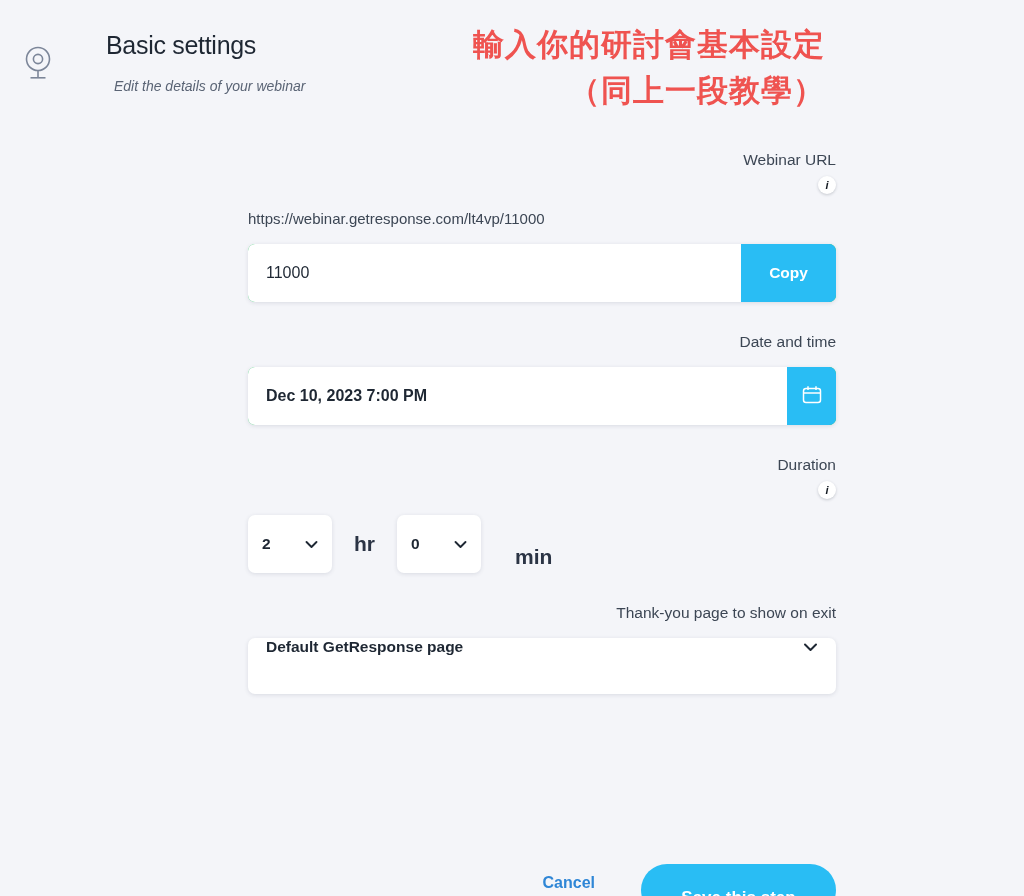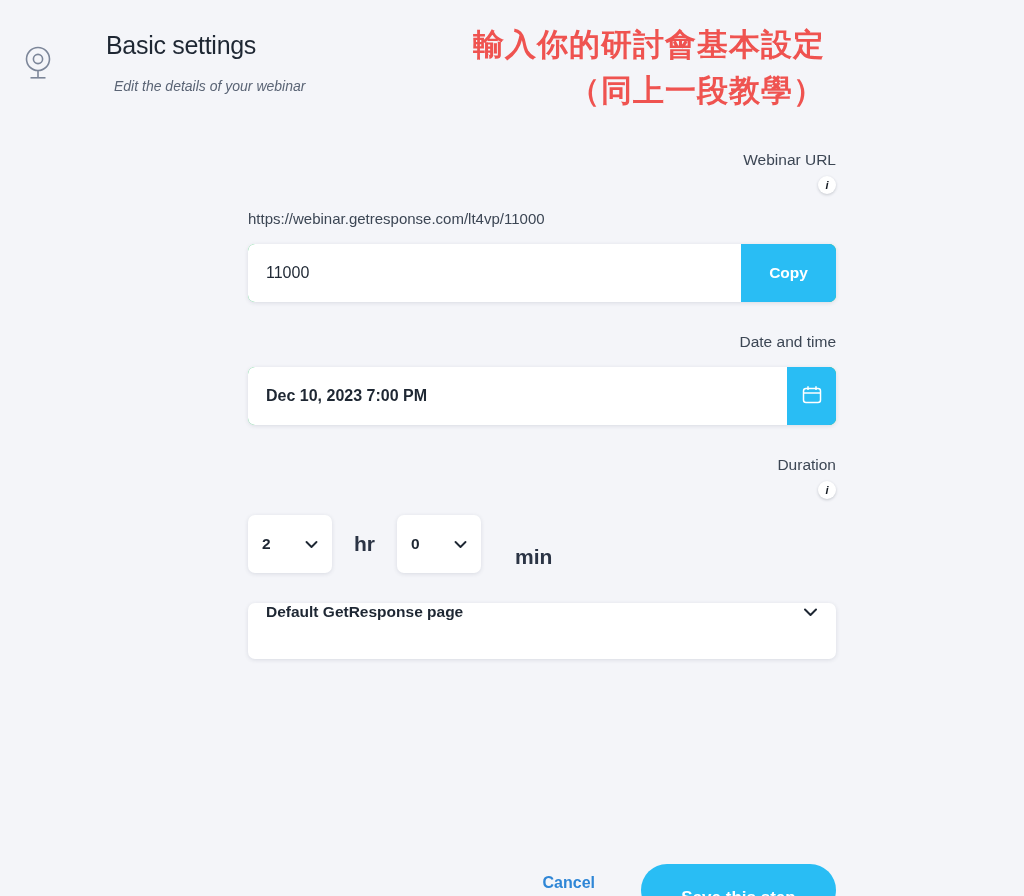--- a/index.html
+++ b/index.html
@@ -354,20 +354,23 @@
             <polyline points="1.5,2 6.5,7 11.5,2"></polyline>
           </svg>
         </span>
       </div>
       <span class="unit-label min">min</span>
     </div>
   </div>
 
 
   <div class="section">
+    <div class="field-label">
+      <span>Thank-you page to show on exit</span>
+    </div>
     <div class="big-select">
       <span class="big-select-value">Default GetResponse page</span>
       <span class="chev">
         <svg width="15" height="10" viewBox="0 0 15 10" fill="none" stroke="#1e2733" stroke-width="2" stroke-linecap="round" stroke-linejoin="round">
           <polyline points="2,2.5 7.5,8 13,2.5"></polyline>
         </svg>
       </span>
     </div>
   </div>
 </div>

